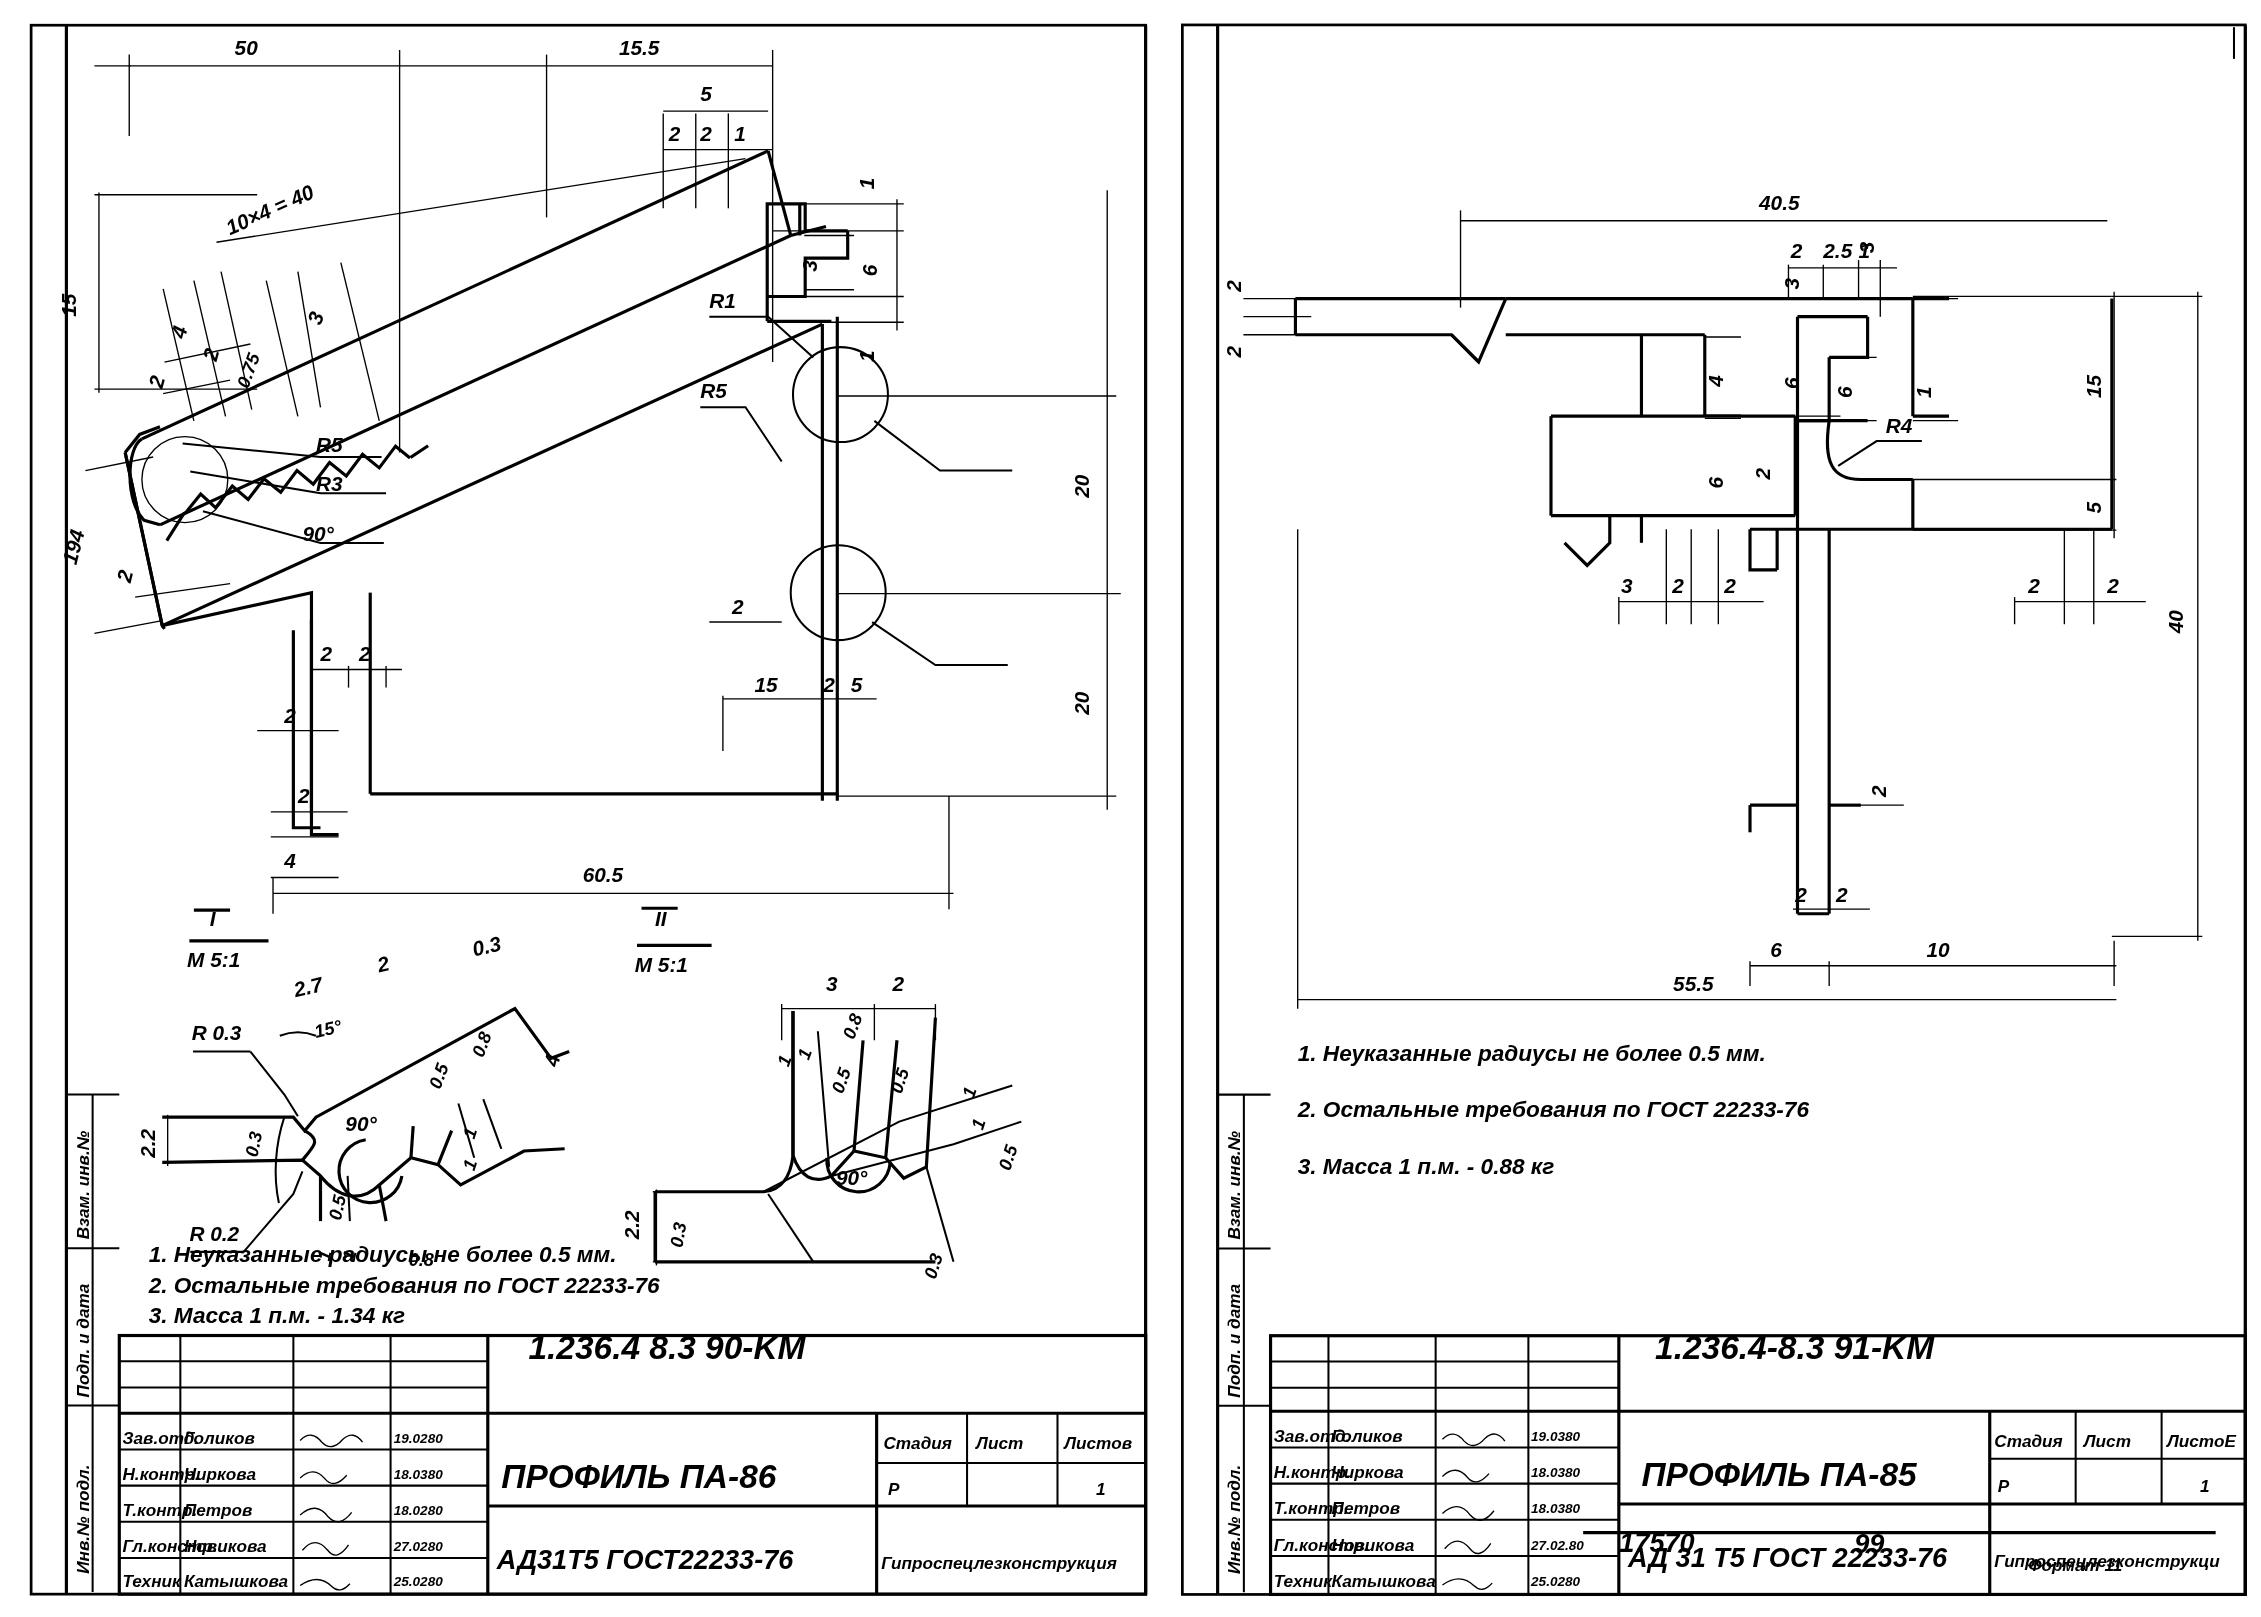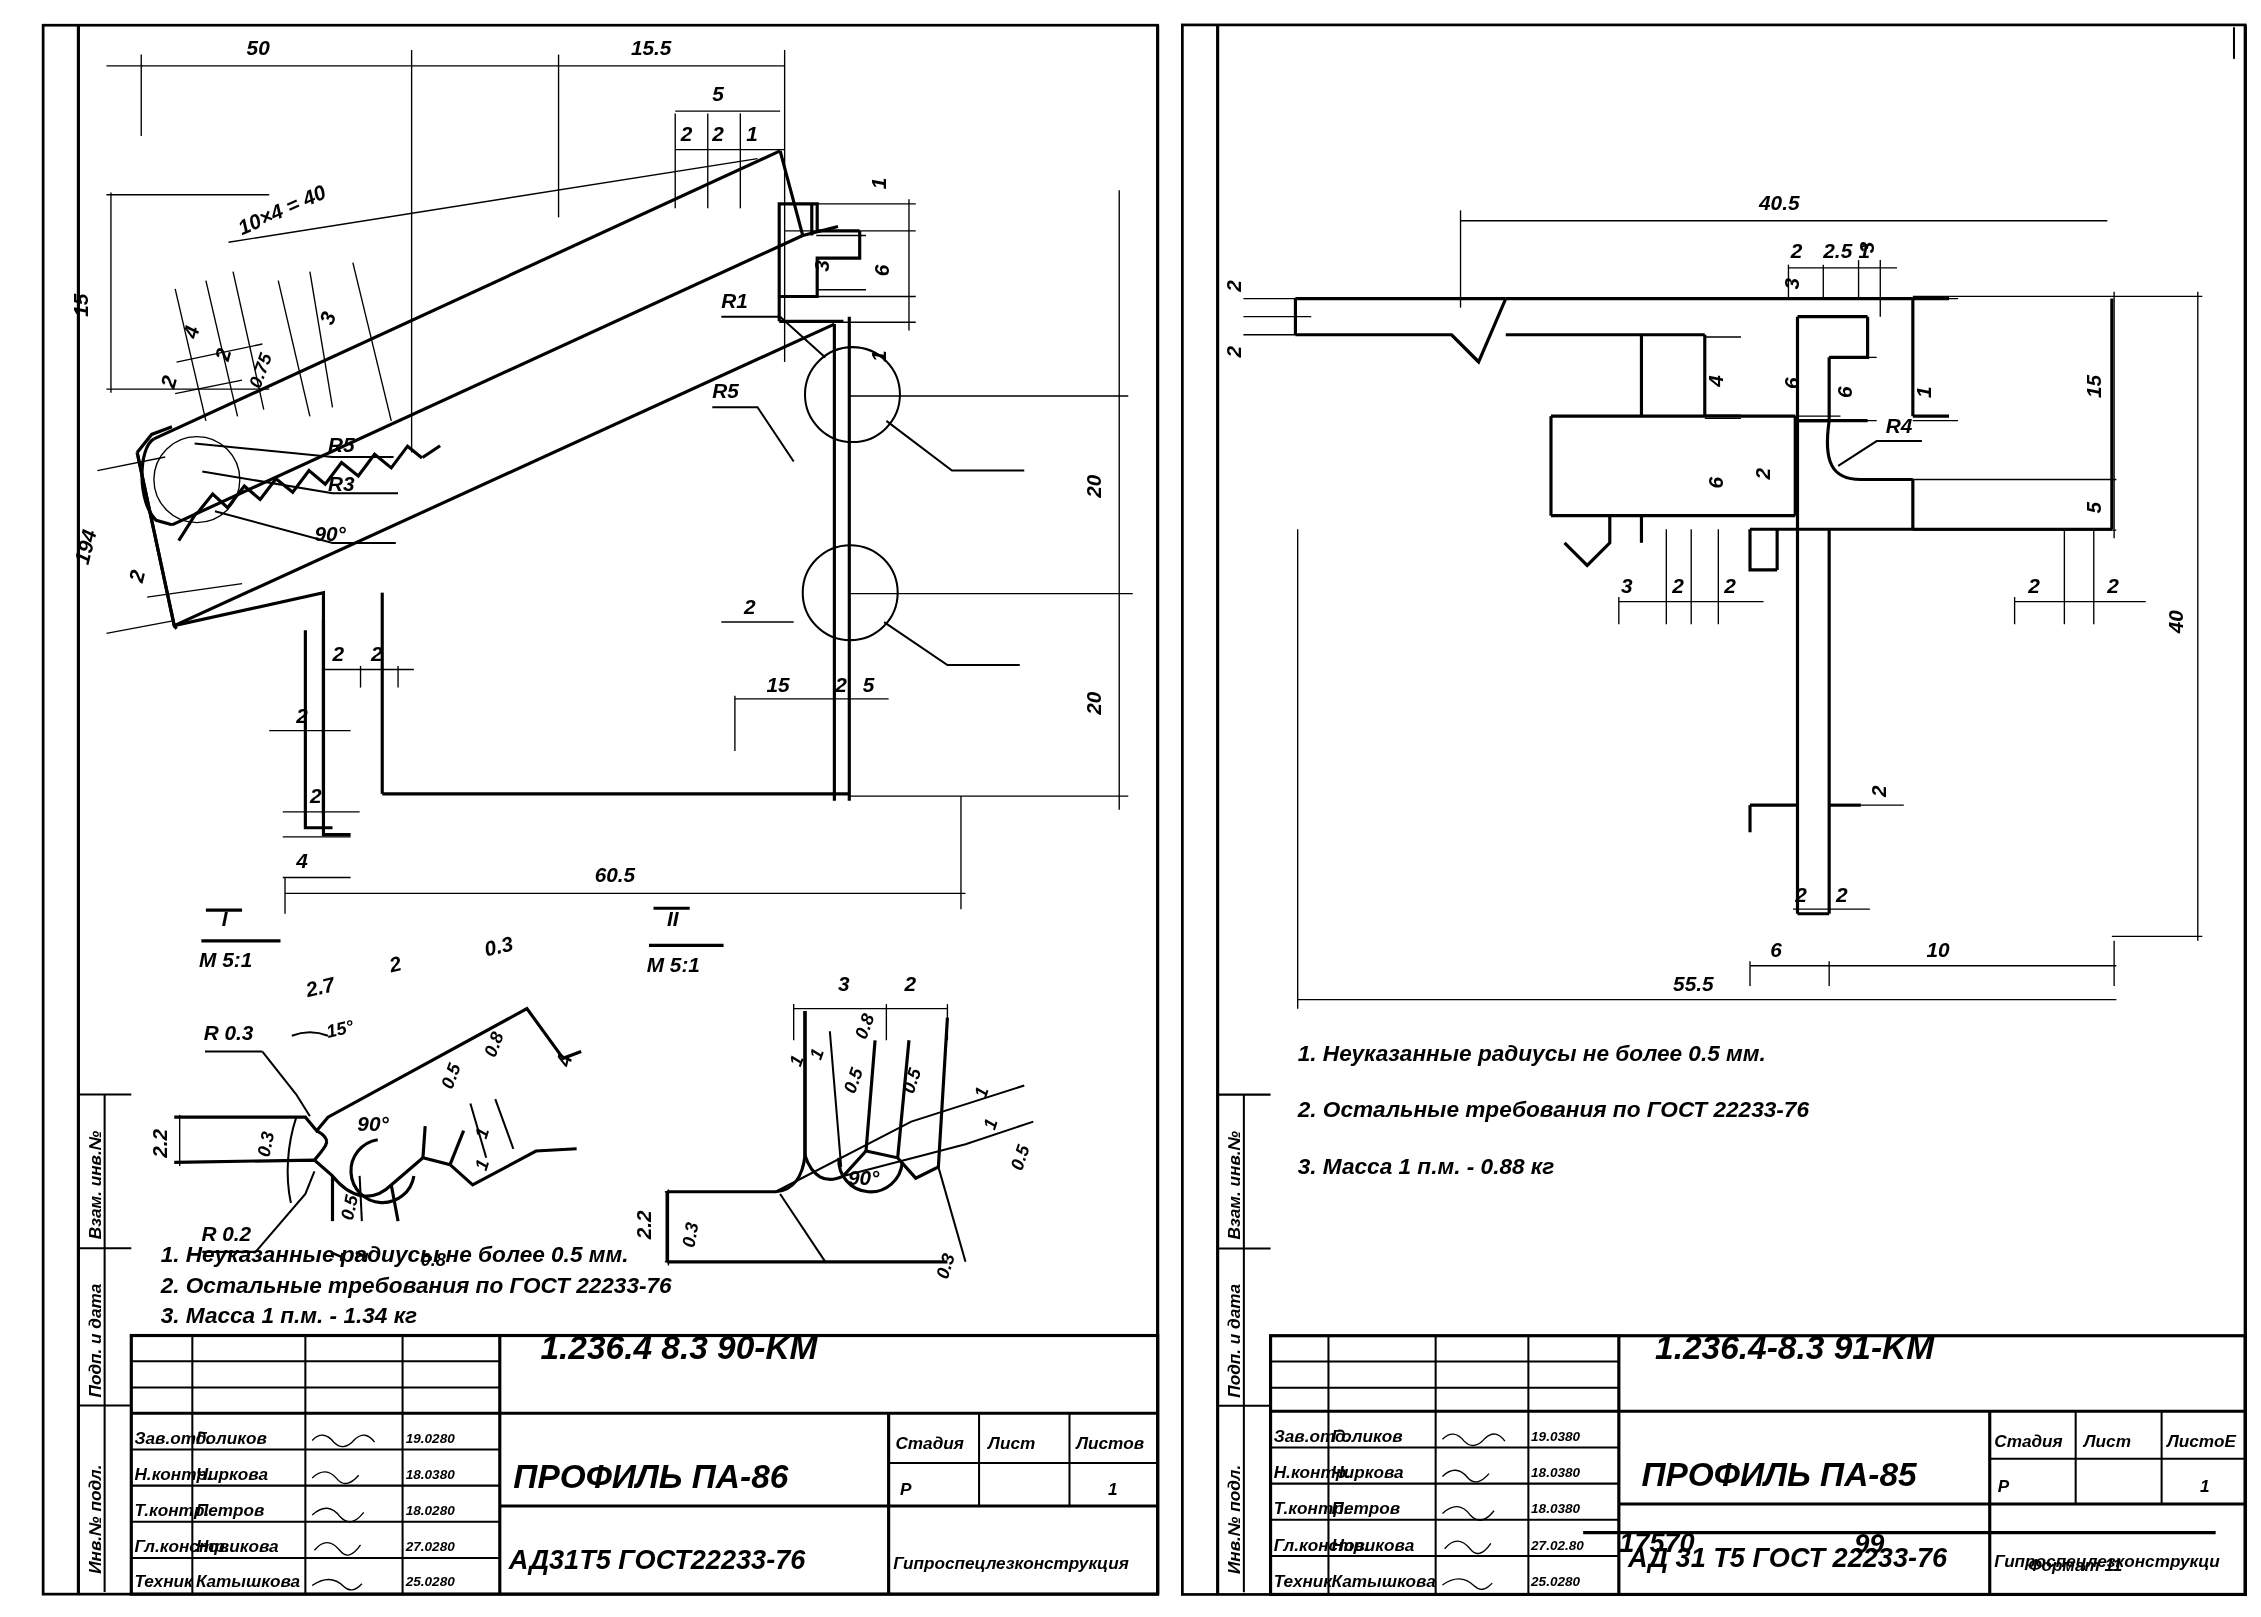--- a/index.html
+++ b/index.html
@@ -1,19 +1,19 @@
 <!DOCTYPE html>
 <html style="font-size:7.2px"><head>
 <meta charset="utf-8">
 <style>
   html,body{margin:0;padding:0;background:#fff;}
   body{width:2267px;height:1618px;position:relative;font-family:"Liberation Sans",sans-serif;color:#000;overflow:hidden;}
   .sheet{position:absolute;inset:0;background:#fff;}
   .panel{position:absolute;top:0;height:1618px;}
-  #panel-left{left:16px;width:1162px;}
+  #panel-left{left:4px;width:1162px;}
   #panel-right{left:1162px;width:1105px;}
   svg{display:block;}
   text{font-family:"Liberation Sans",sans-serif;font-weight:bold;font-style:italic;fill:#000;}
   .dim{font-size:46px;}
   .dimS{font-size:40px;}
   .note{font-size:50px;}
   .tb{font-size:38px;}
   .tbBig{font-size:74px;}
   .tbMed{font-size:60px;}
   .tiny{font-size:30px;}

